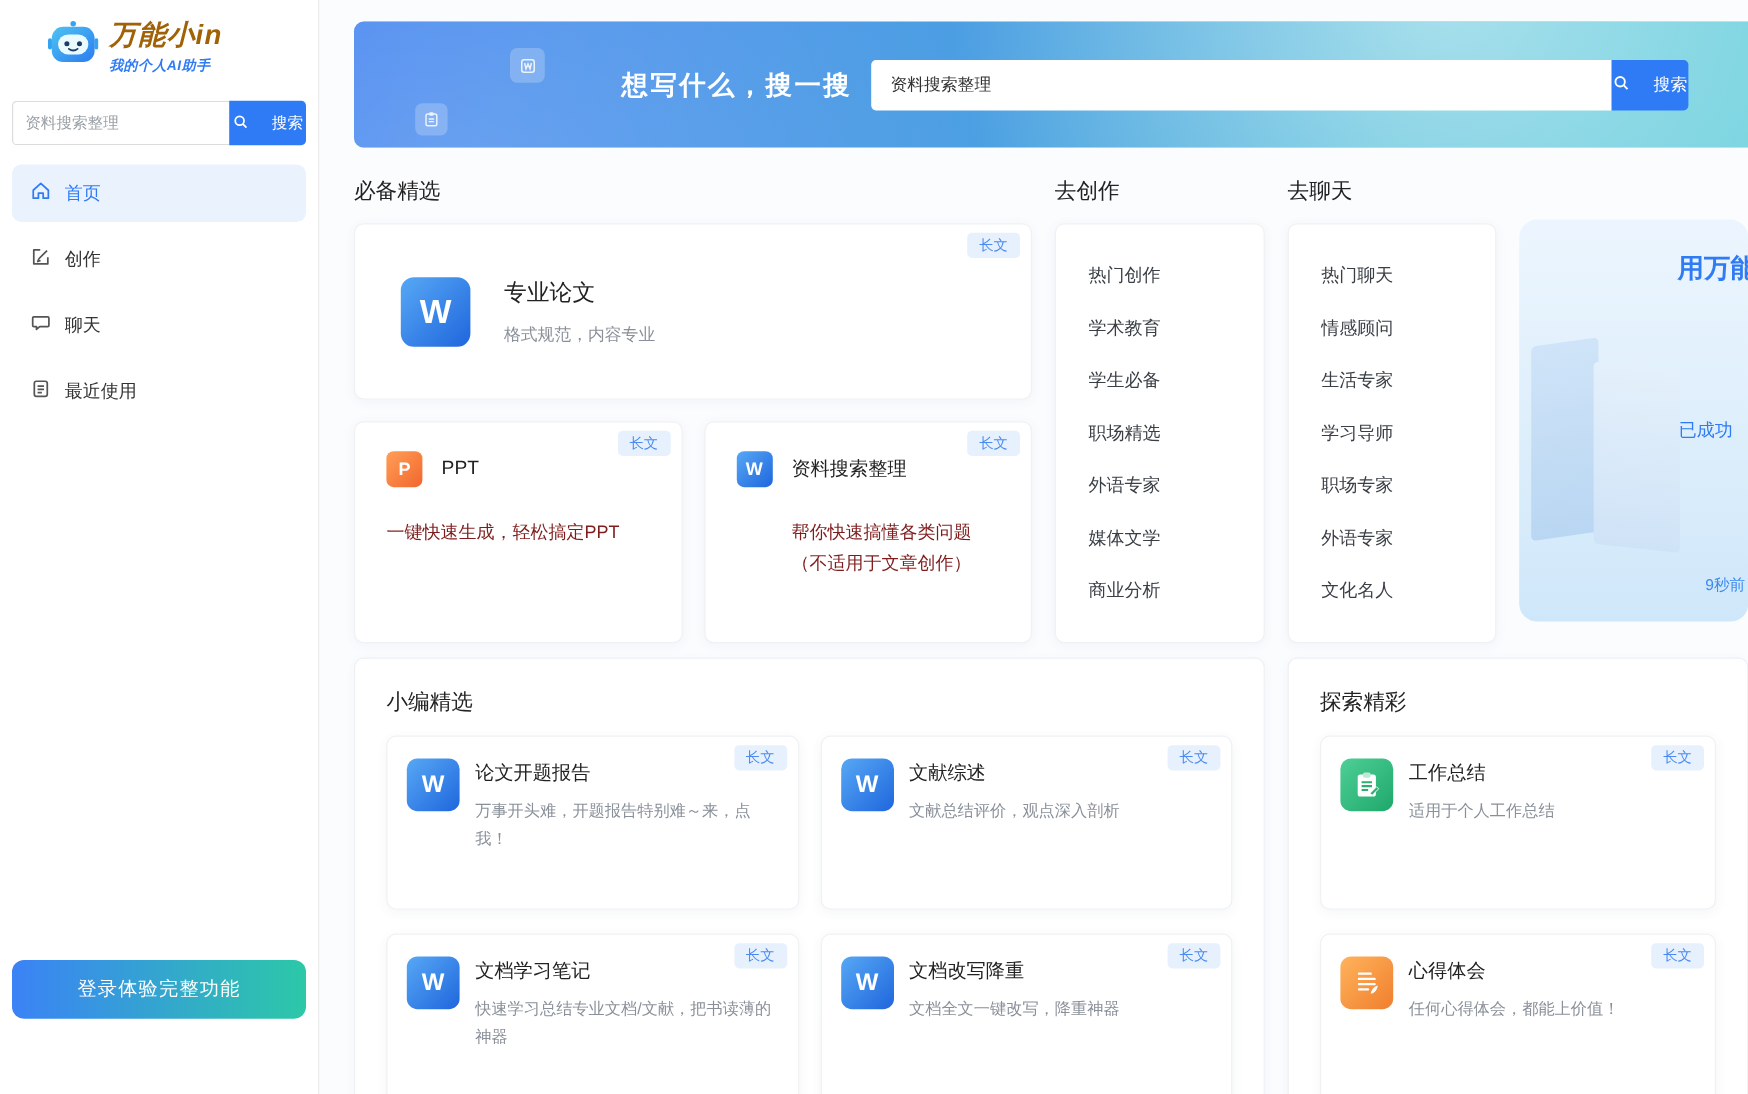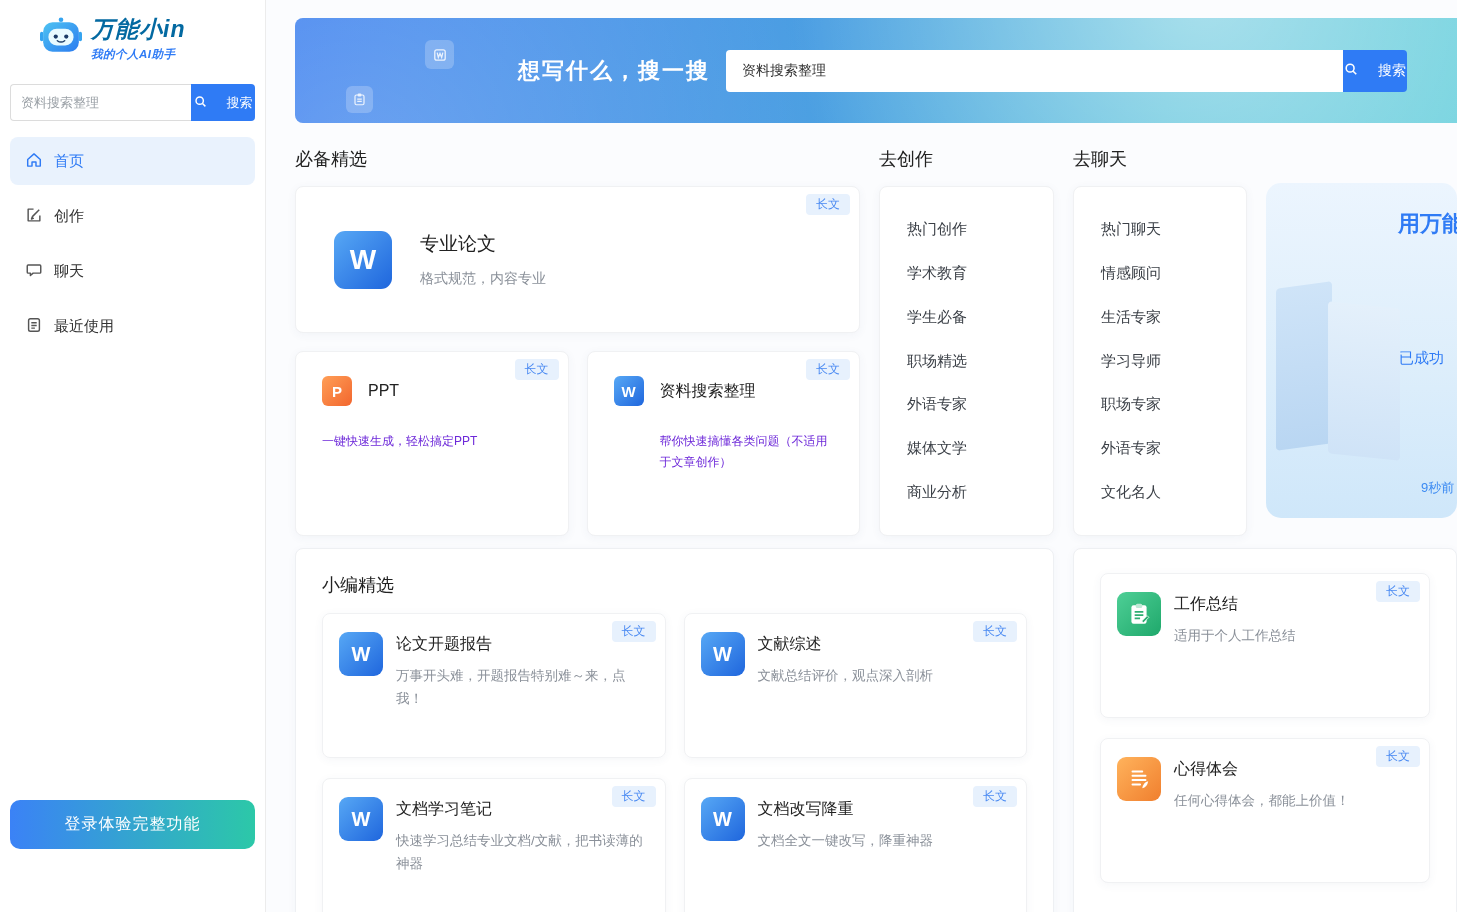--- a/index.html
+++ b/index.html
@@ -4,21 +4,21 @@
 <style>
   *{margin:0;padding:0;box-sizing:border-box}
   html,body{width:1457px;height:912px;overflow:hidden;background:#fff;
     font-family:"Liberation Sans","DejaVu Sans",sans-serif}
   body{display:flex}
 
   
   .sidebar{width:266px;flex-shrink:0;background:#fff;border-right:1px solid #ececec;
     position:relative;padding:14px 10px 0 10px}
   .logo-row{display:flex;align-items:center;gap:9px;padding-left:30px;margin-bottom:22px}
-  .logo-text .t1{font-size:23px;font-weight:700;font-style:italic;color:#0369a1;letter-spacing:1px}
+  .logo-text .t1{font-size:23px;font-weight:700;font-style:italic;color:#a16207;letter-spacing:1px}
   .logo-text .t2{font-size:11.5px;font-weight:700;font-style:italic;color:#2f7bf5;margin-top:2px;letter-spacing:.5px}
   .side-search{display:flex;height:37px;margin-bottom:16px}
   .side-search input{flex:1;min-width:0;border:1px solid #dcdcdc;border-right:none;
     border-radius:4px 0 0 4px;padding:0 10px;font-size:13px;color:#333;outline:none;background:#fff}
   .side-search input::placeholder{color:#9aa0a6}
   .btn-search{display:flex;align-items:center;justify-content:center;gap:20px;width:64px;
     background:#2f7bf5;color:#fff;font-size:13px;border:none;cursor:pointer}
   .side-search .btn-search{border-radius:0 4px 4px 0}
   .nav{display:flex;flex-direction:column;gap:7px}
   .nav-item{display:flex;align-items:center;gap:11px;height:48px;padding:0 15px;
@@ -71,21 +71,21 @@
     padding:0 28px 0 38px;margin-bottom:18px;cursor:pointer}
   .featured .sq-icon{width:58px;height:58px;font-size:28px;border-radius:11px}
   .featured h3{font-size:19px;font-weight:500;color:#222;margin-bottom:13px}
   .featured p{font-size:14px;color:#8a9099}
 
   .duo{display:grid;grid-template-columns:1fr 1fr;gap:18px}
   .duo .card{height:185px;padding:24px 26px;cursor:pointer}
   .duo .head{display:flex;align-items:center;gap:16px;margin-bottom:25px}
   .duo .sq-icon{width:30px;height:30px;font-size:15px;border-radius:6px}
   .duo h3{font-size:16px;font-weight:500;color:#222}
-  .duo p{font-size:12px;color:#6d28d9;line-height:1.75}
+  .duo p{font-size:15px;color:#7f1d1d;line-height:1.75}
   .duo p.indent{padding-left:46px}
 
   .list-card{height:350px;display:flex;flex-direction:column;justify-content:space-evenly;padding:8px 0}
   .list-item{padding:0 27px;font-size:15px;color:#3a3f46;cursor:pointer;white-space:nowrap}
 
   .promo-wrap{padding-top:36px}
   .promo{height:335px;border-radius:15px;position:relative;overflow:visible;cursor:pointer;
     background:linear-gradient(180deg,#ecf5fe 0%,#ddeefb 55%,#cfe7fa 100%)}
   .promo .b1{position:absolute;left:10px;top:102px;width:56px;height:162px;border-radius:4px;
     background:linear-gradient(180deg,#cfe4f8,#b9d6f2);transform:skewY(-8deg)}
@@ -331,20 +331,21 @@
           <span class="tx">
             <h3>文档改写降重</h3>
             <p>文档全文一键改写，降重神器</p>
           </span>
         </div>
 
       </div>
     </section>
 
     <section class="panel explore">
+      <h2 class="sec-title">探索精彩</h2>
       <div class="mini-grid">
 
         <div class="card mini">
           <span class="badge">长文</span>
           <span class="sq-icon summary">
             <svg width="26" height="26" viewBox="0 0 24 24">
               <rect x="5" y="4" width="14" height="17" rx="2" fill="#fff"></rect>
               <rect x="9" y="2.5" width="6" height="4" rx="1.5" fill="#bfe9d6"></rect>
               <path d="M8 10 h8 M8 13 h8 M8 16 h5" stroke="#2fae72" stroke-width="1.6"></path>
               <path d="M14.5 18.5 l5 -5 1.6 1.6 -5 5 z" fill="#2fae72" stroke="#fff" stroke-width=".7"></path>

